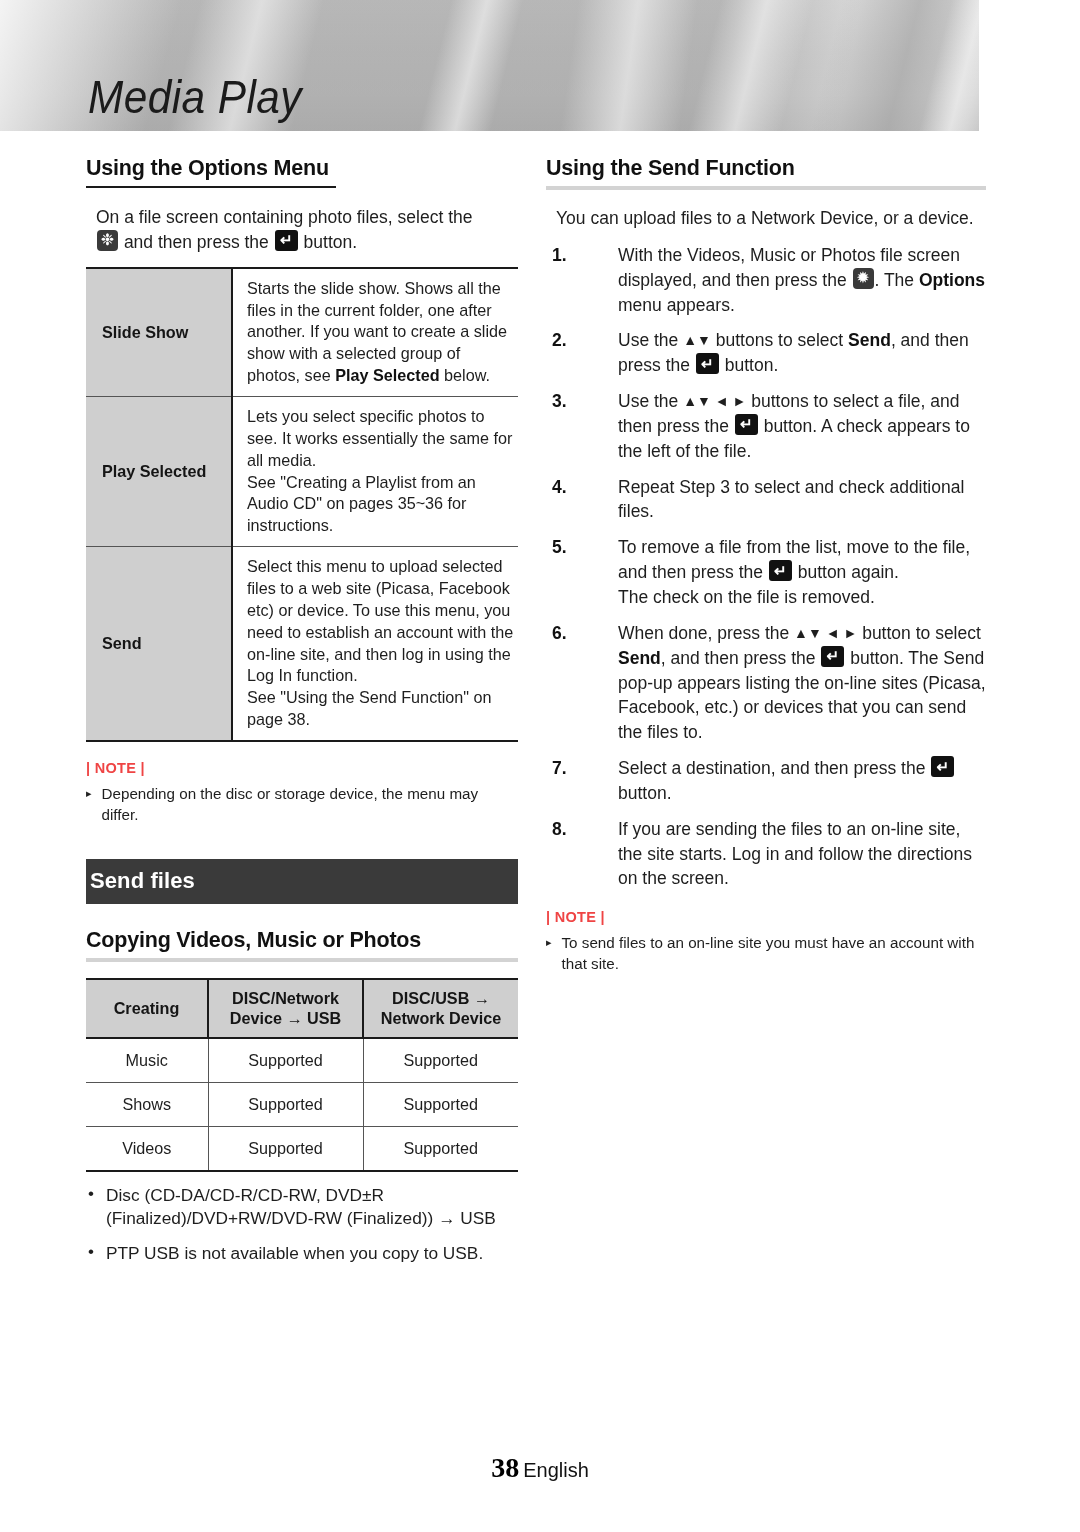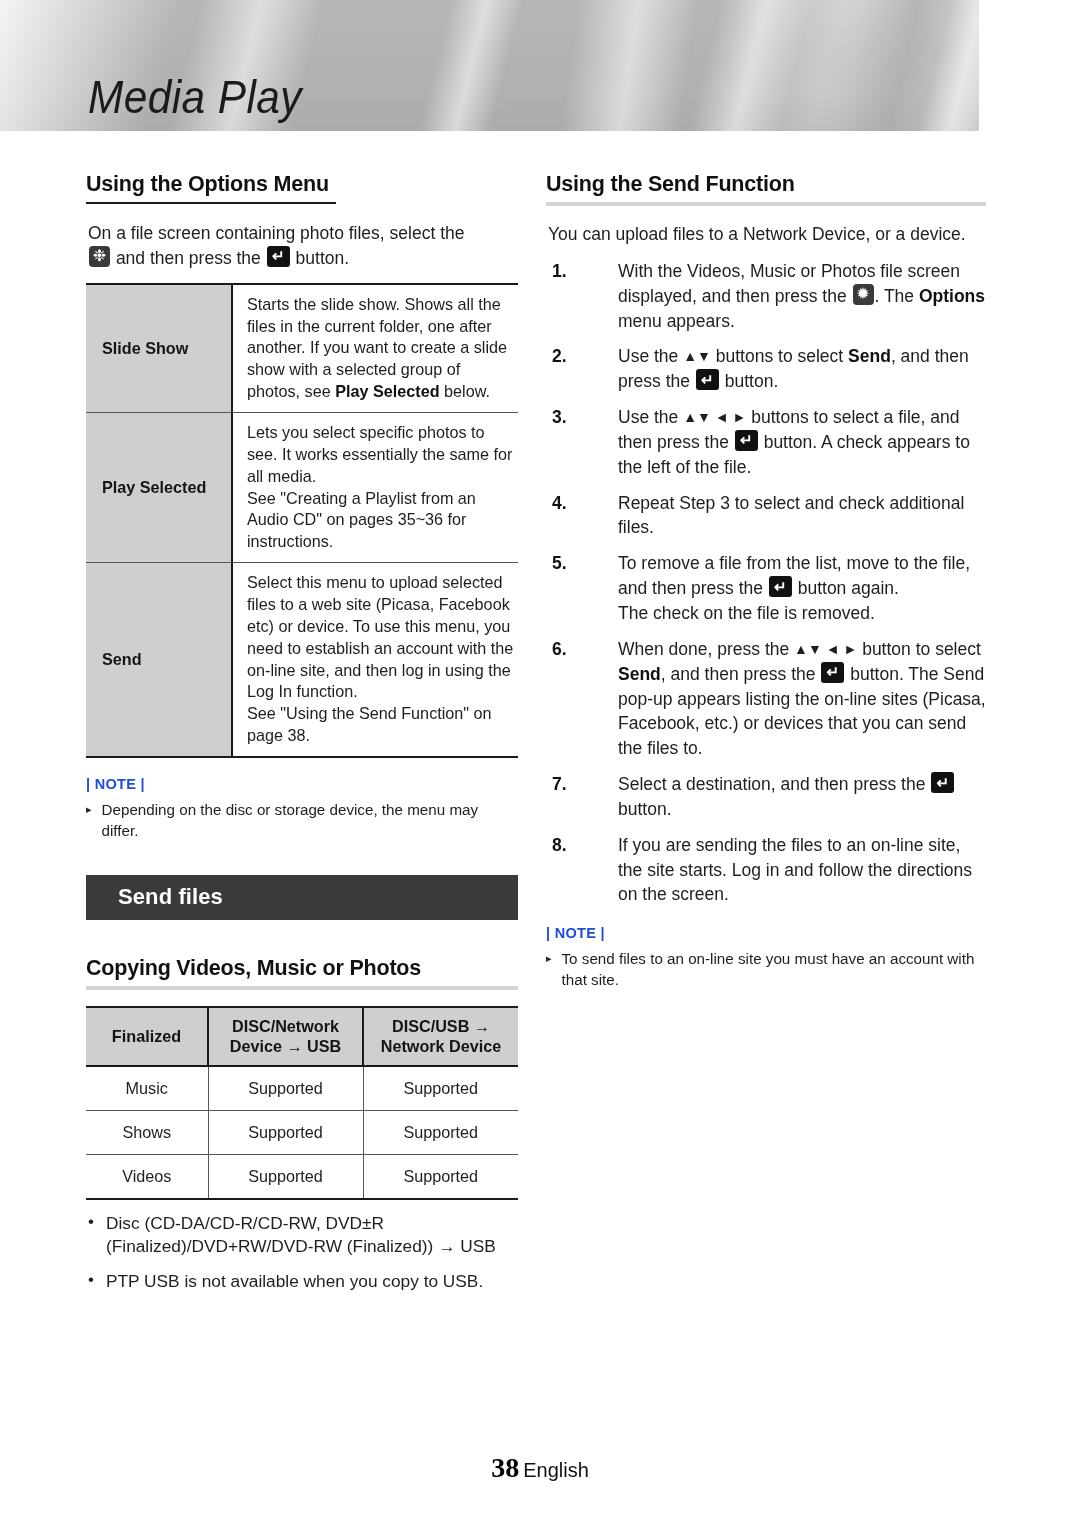--- a/index.html
+++ b/index.html
@@ -38,35 +38,35 @@
     font-family:"Liberation Sans", sans-serif;
     font-style:italic; font-weight:300;
     font-size:46px; letter-spacing:0.5px;
     color:#1b1b1b;
     transform:scaleX(0.92);
     transform-origin:left center;
     line-height:1;
   }
 
   
-  .col{ position:absolute; top:172px; }
+  .col{ position:absolute; top:156px; }
   .col-left{ left:86px;  width:432px; }
   .col-right{ left:546px; width:440px; }
 
   
   h2.sec{
     margin:0; padding:0 0 5px 0;
     font-size:21.5px; font-weight:bold; letter-spacing:-0.2px;
     color:#111;
   }
   .rule-dark{ height:2px; background:#1a1a1a; width:250px; margin-bottom:17px; }
   .rule-light{ height:4px; background:#d3d3d3; width:100%; margin-bottom:16px; }
   .rule-light.w-right{ width:440px; }
 
-  p.body{ margin:0 0 12px 2px; font-size:17.5px; line-height:1.42; color:#1e1e1e; }
+  p.body{ margin:0 0 12px 10px; font-size:17.5px; line-height:1.42; color:#1e1e1e; }
 
   
   .kbtn{
     display:inline-block; vertical-align:-3px;
     width:21px; height:21px; border-radius:4px;
     background:#3a3a3a; position:relative; margin:0 1px;
   }
   .kbtn.enter{ background:#111; border-radius:3px; width:23px; }
   .kbtn .gear{
     position:absolute; left:50%; top:50%;
@@ -90,31 +90,31 @@
   }
   table.opt td.k{
     width:146px; background:#cfcfcf; font-weight:bold;
     padding:9px 0 9px 16px; color:#151515;
     border-right:2px solid #1a1a1a;
   }
   table.opt td.v{ padding:9px 4px 9px 14px; line-height:1.35; color:#1e1e1e; }
   table.opt tr:last-child td{ border-bottom:2px solid #1a1a1a; }
 
   
-  .note-label{ font-size:14.5px; font-weight:bold; letter-spacing:.3px; margin:18px 0 8px 0; color:#1d4ed8;}
+  .note-label{ font-size:14.5px; font-weight:bold; letter-spacing:.3px; margin:18px 0 8px 0; color:#ef4444;}
   .note-item{ display:flex; gap:10px; font-size:15.2px; line-height:1.35; color:#1e1e1e; }
   .note-item .tri{ font-size:11px; line-height:1.7; color:#222; }
 
   
   .bar{
     background:#3a3a3a; color:#fff;
     font-size:22px; font-weight:bold;
-    padding:9px 0 10px 32px;
+    padding:9px 0 10px 4px;
     letter-spacing:0.1px;
-    margin-top:34px; margin-bottom:36px;
+    margin-top:34px; margin-bottom:24px;
     width:432px;
   }
 
   
   table.cpy{ border-collapse:collapse; width:432px; font-size:16.2px; text-align:center; }
   table.cpy th{
     background:#cfcfcf; font-weight:bold; color:#151515;
     padding:8px 4px; line-height:1.25;
     border-top:2px solid #1a1a1a; border-bottom:2px solid #1a1a1a;
     border-right:2px solid #1a1a1a;
@@ -207,21 +207,21 @@
 
   <div class="bar">Send files</div>
 
   <h2 class="sec">Copying Videos, Music or Photos</h2>
   <div class="rule-light"></div>
 
   <table class="cpy">
     <tbody>
         <tr>
       <th class="c1">
-        <span>Finalized</span>
+        <span>Creating</span>
       </th>
       <th class="c2">
         <span>DISC/Network</span><br>
         <span>Device → USB</span>
       </th>
       <th>
         <span>DISC/USB →</span><br>
         <span>Network Device</span>
       </th>
     </tr>

